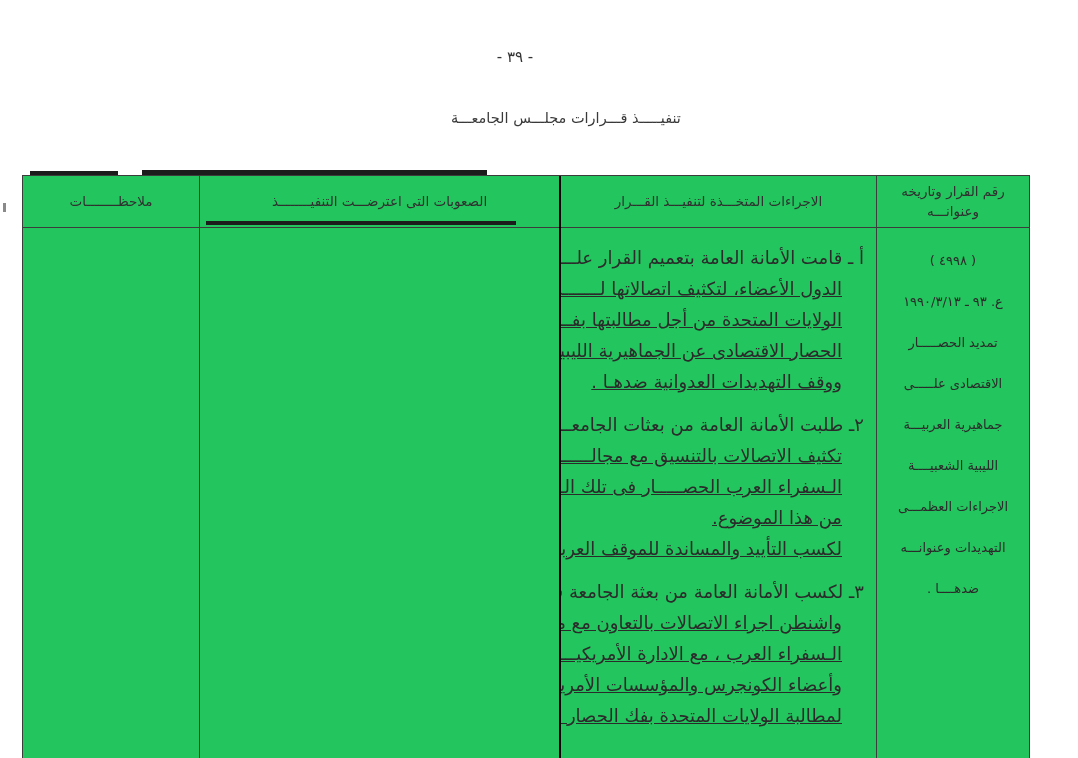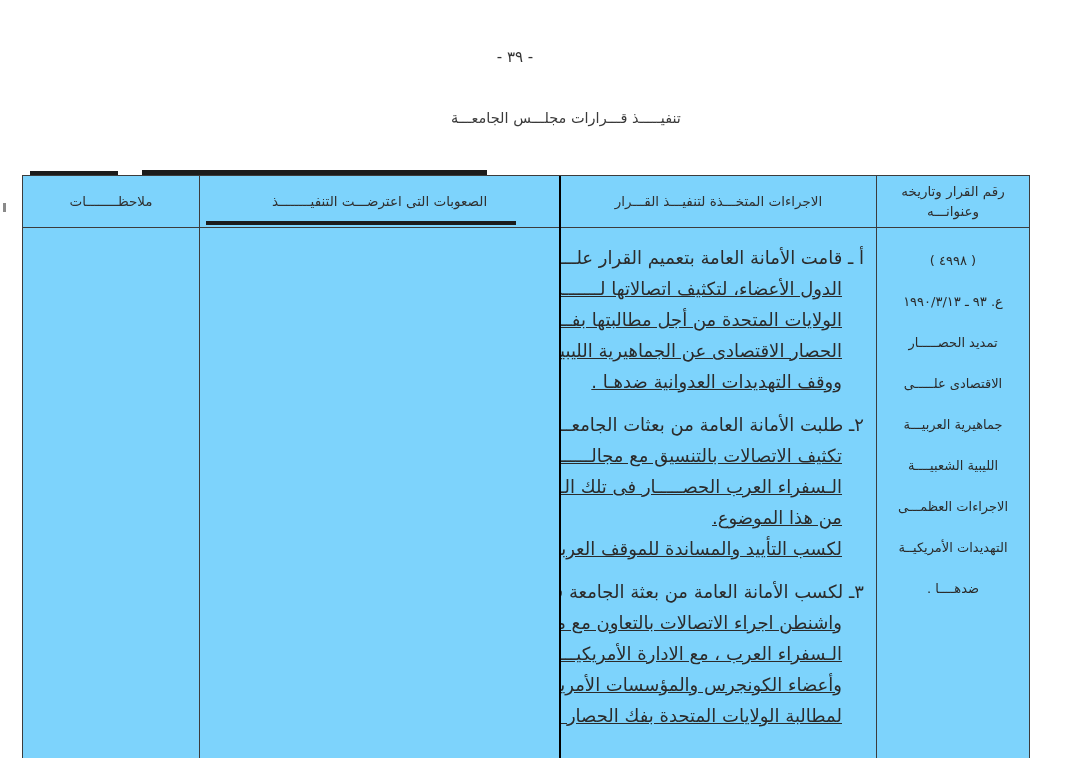--- a/index.html
+++ b/index.html
@@ -14,21 +14,21 @@
     transform:translateX(-24px);
   }
   .doc-title{
     position:absolute;top:110px;left:0;width:1078px;text-align:center;
     font-size:14.5px;color:#3a3a3a;direction:rtl;
     transform:translateX(27px);
   }
   .grid{
     position:absolute;left:22px;top:175px;width:1008px;height:583px;
     box-sizing:border-box;border:1px solid #3c3c3c;border-bottom:none;
-    display:flex;flex-direction:row;direction:rtl;background:#7dd3fc;
+    display:flex;flex-direction:row;direction:rtl;background:#22c55e;
   }
   .col{box-sizing:border-box;display:flex;flex-direction:column;overflow:hidden;}
   .col-decision{width:153px;border-left:1px solid #3c3c3c;}
   .col-procedures{width:317px;border-left:2px solid #000000;}
   .col-difficulties{width:360px;border-left:1px solid #3c3c3c;gap:24px;}
   .col-notes{flex:1;}
   .col-header{
     height:52px;box-sizing:border-box;border-bottom:1px solid #3c3c3c;
     display:flex;align-items:center;justify-content:center;
     text-align:center;font-size:13.5px;line-height:1.45;direction:rtl;color:#303030;
@@ -60,21 +60,21 @@
       </div>
     </div>
     <div class="col-body dec-body">
         <div class="dec-line">( ٤٩٩٨ )</div>
         <div class="dec-line">ع. ٩٣ ـ ١٩٩٠/٣/١٣</div>
         <div class="dec-line">تمديد الحصـــــار</div>
         <div class="dec-line">الاقتصادى علـــــى</div>
         <div class="dec-line">جماهيرية العربيـــة</div>
         <div class="dec-line">الليبية الشعبيــــة</div>
         <div class="dec-line">الاجراءات العظمـــى</div>
-        <div class="dec-line">التهديدات الأمريكيــة</div>
+        <div class="dec-line">التهديدات وعنوانـــه</div>
         <div class="dec-line">ضدهــــا .</div>
       </div>
   </div>
 
   <div class="col col-procedures">
     <div class="col-header">الاجراءات المتخـــذة لتنفيـــذ القـــرار</div>
     <div class="col-body proc-body">
       <div class="proc-para">
           <div class="proc-line">أ ـ قامت الأمانة العامة بتعميم القرار علـــــى</div>
           <div class="proc-line">الدول الأعضاء، لتكثيف اتصالاتها لـــــــدى</div>

